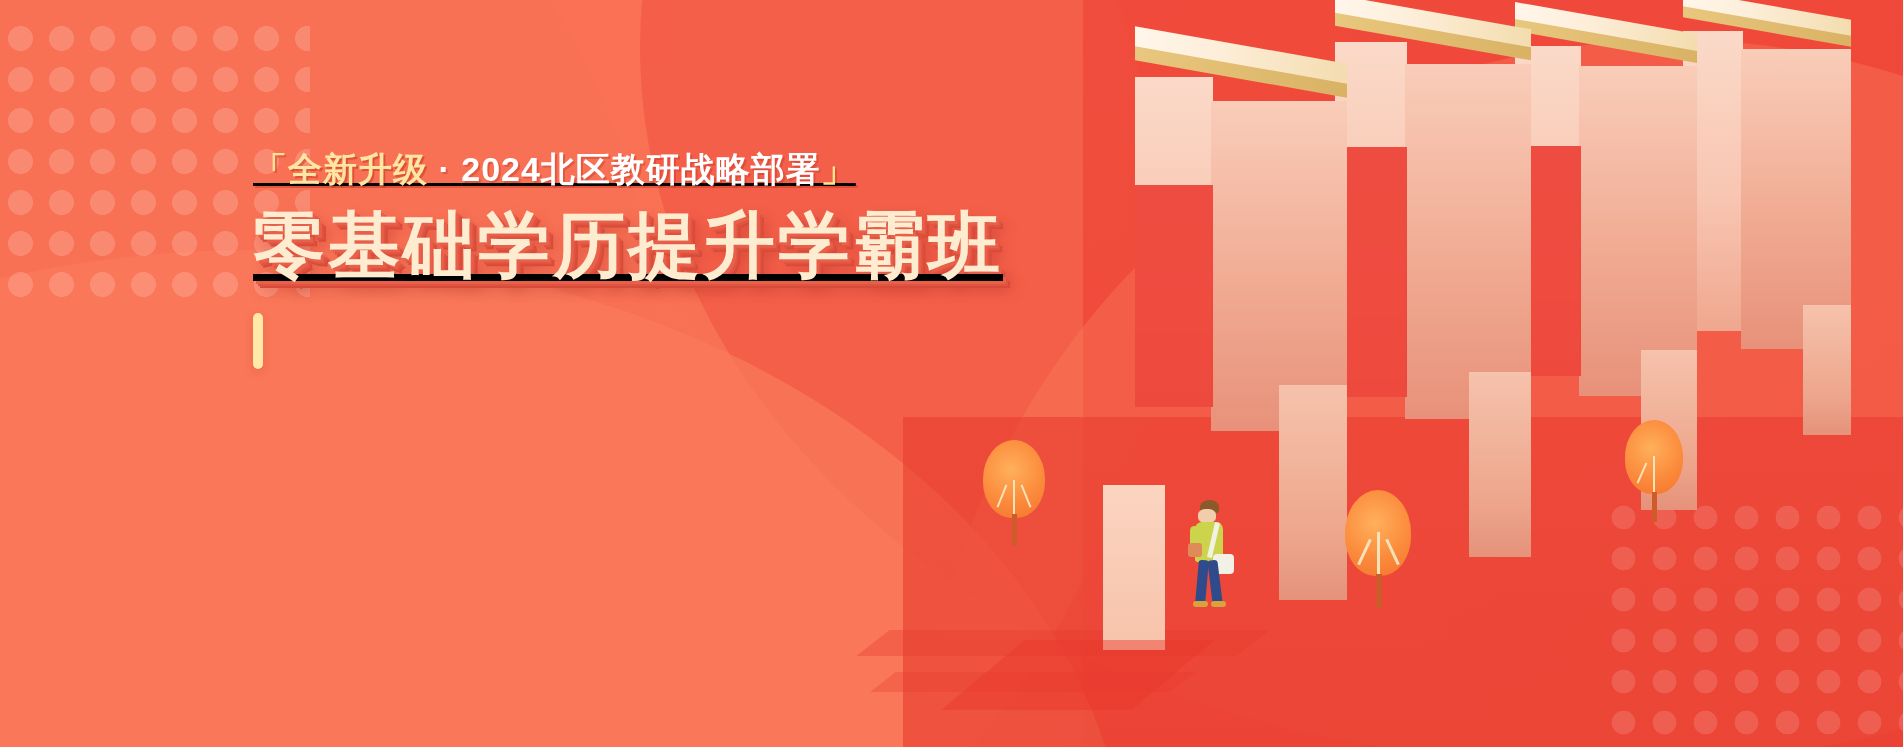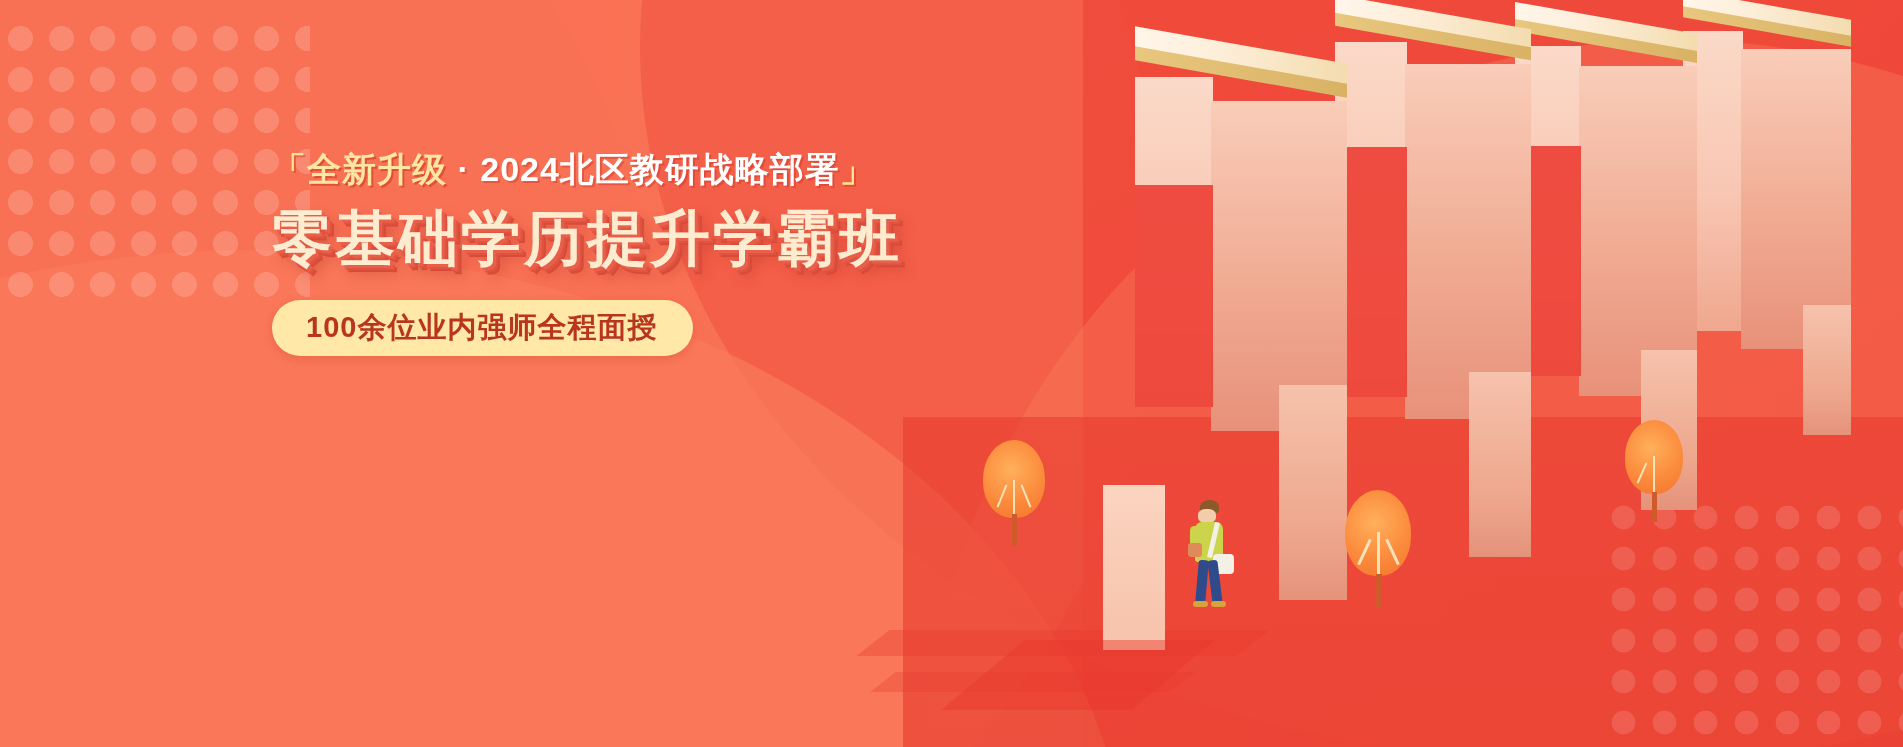--- a/index.html
+++ b/index.html
@@ -80,40 +80,41 @@
     background-size:41px 41px;
     pointer-events:none;
   }
   .dots-tl{ left:0; top:18px; width:310px; height:280px; }
   .dots-br{ right:0; bottom:0; width:300px; height:250px;
             background-image:radial-gradient(circle,rgba(255,255,255,.13) 40%,transparent 42%); }
 
   
   .copy{
     position:absolute;
-    left:272px; top:152px;
+    left:253px; top:152px;
     width:740px;
+    text-decoration:underline;
   }
   .subtitle{
     font-size:34px;
     font-weight:700;
     letter-spacing:1px;
     line-height:1;
     white-space:nowrap;
     color:#fff;
     text-shadow:2px 2px 0 rgba(190,40,25,.35);
   }
   .subtitle .bracket{ color:#ffe38f; font-weight:700; }
   .subtitle .hl{
     color:#ffe6a3;
     text-shadow:2px 2px 0 rgba(190,40,25,.45);
   }
   .headline{
     margin-top:22px;
-    font-size:60px;
+    font-size:72px;
     font-weight:900;
     line-height:1.04;
     letter-spacing:3px;
     white-space:nowrap;
     color:#fdecd0;
     text-shadow:
        3px  3px 0 #e8604a,
        5px  5px 0 #e05340,
        7px  7px 0 #d94b39,
        9px  9px 14px rgba(150,30,20,.35);
@@ -324,18 +325,17 @@
 
   <div class="copy">
 
     <div class="subtitle">
       <span class="bracket">「</span><span class="hl">全新升级</span><span> · </span><span>2024北区教研战略部署</span><span class="bracket">」</span>
     </div>
 
     <div class="headline">零基础学历提升学霸班</div>
 
     <div class="pillrow">
-      <span class="pill-left">100余位业内强师全程面授</span>
     </div>
 
   </div>
 
 </div>
 
 </body></html>

